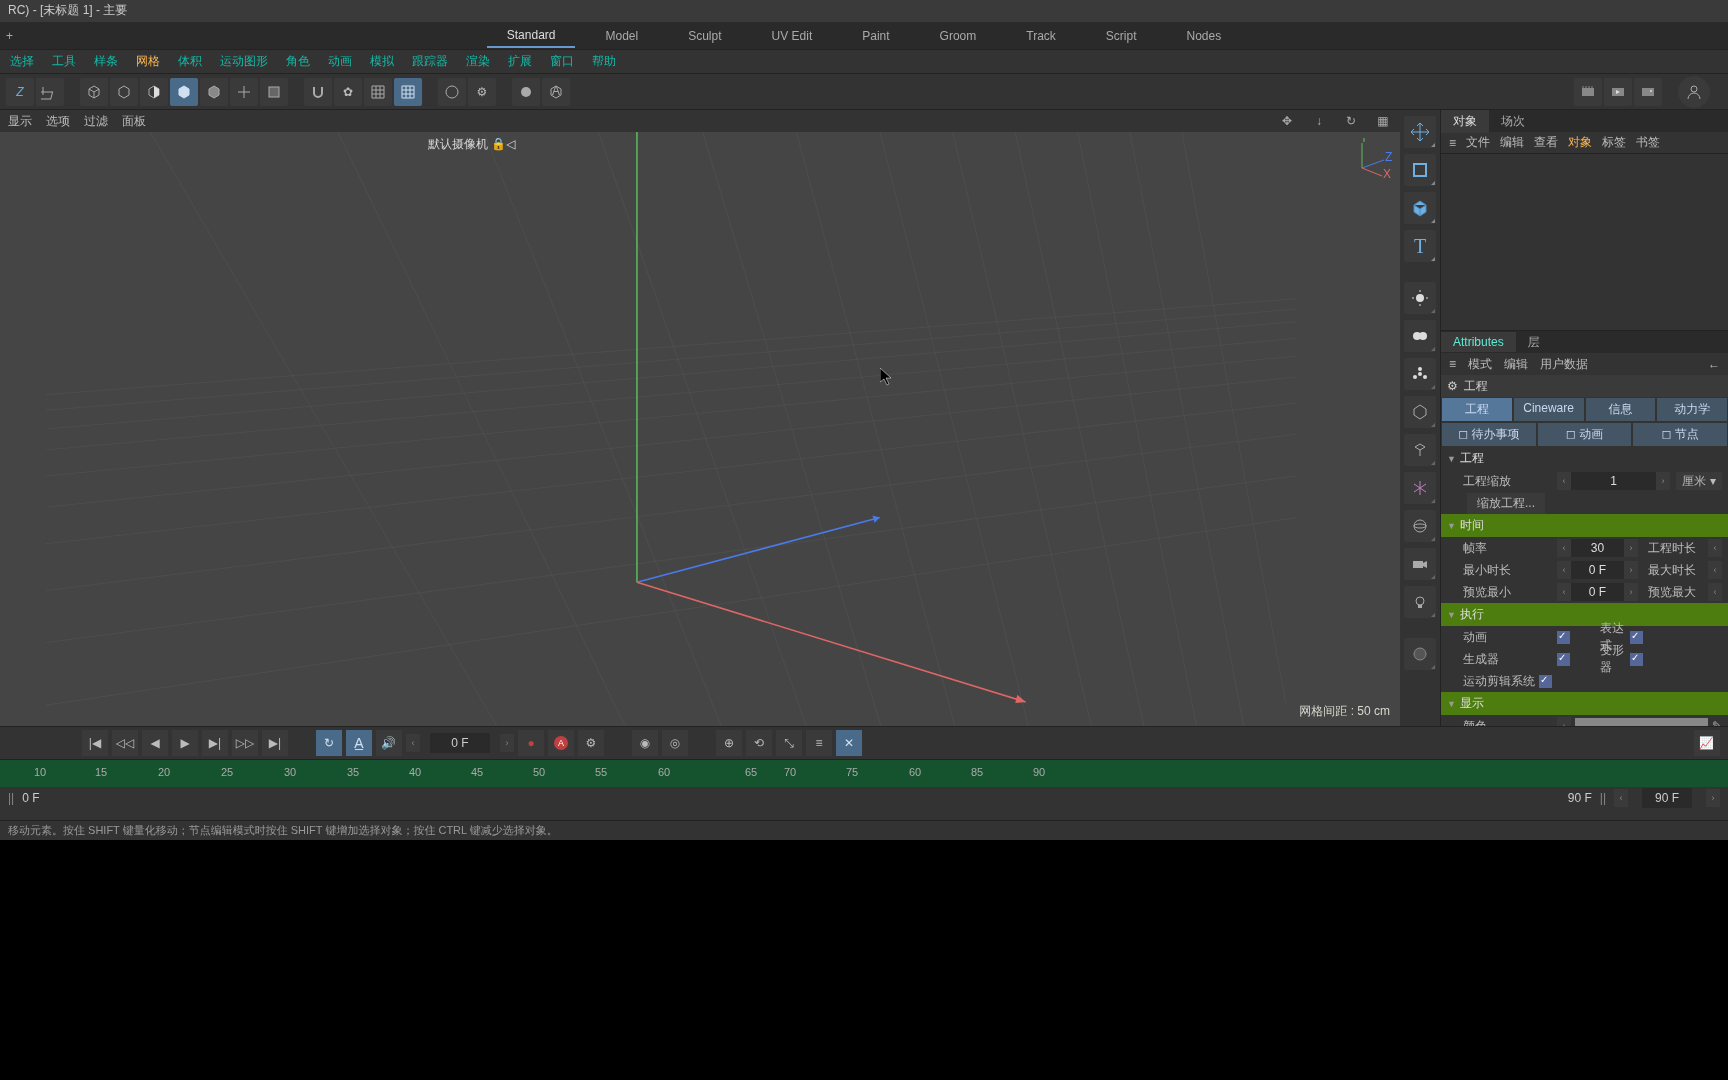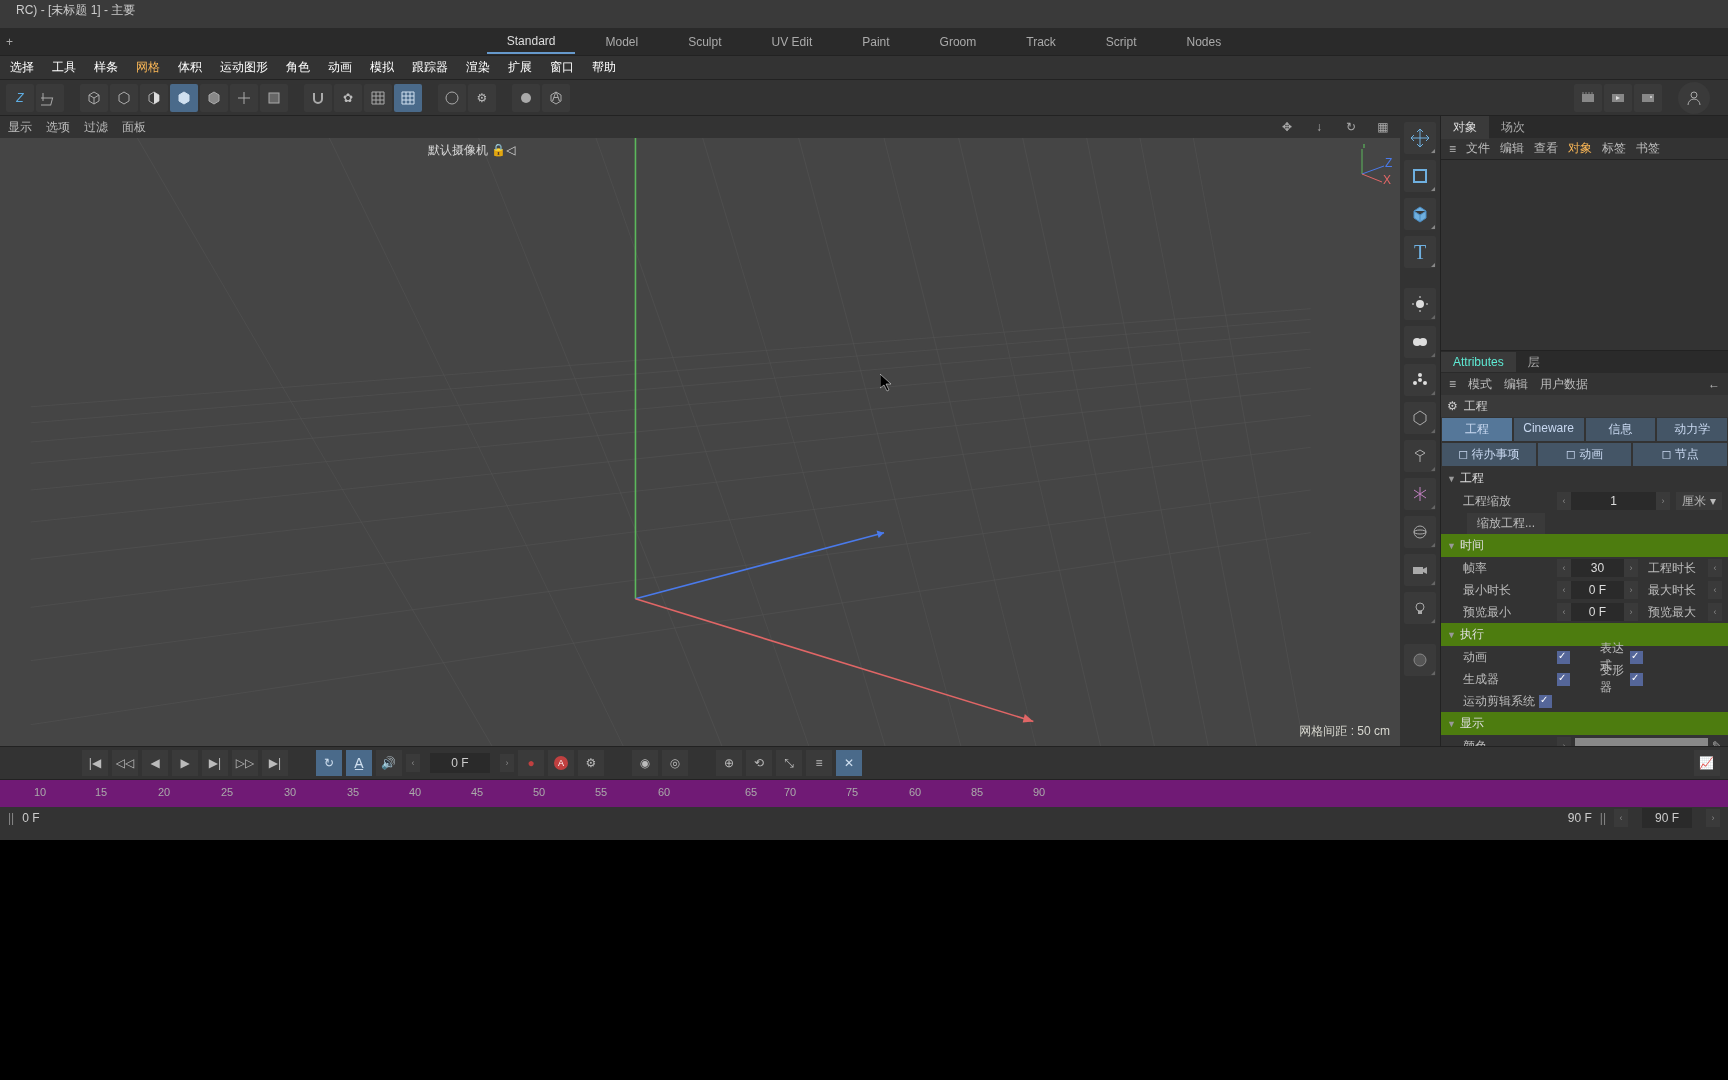--- a/index.html
+++ b/index.html
@@ -1,24 +1,24 @@
 <!DOCTYPE html>
 <html><head>
 <meta charset="utf-8">
 <style>
 * { margin: 0; padding: 0; box-sizing: border-box; font-family: "Microsoft YaHei", Arial, sans-serif; font-size: 12px; user-select: none; }
 body { background: #000; color: #ccc; width: 1728px; height: 1080px; overflow: hidden; position: relative; }
 .app { width: 100%; height: 840px; background: #333; display: flex; flex-direction: column; }
-.title-bar { height: 28px; background: #3a3a3a; color: #ccc; padding: 2px 16px; font-size: 12px; }
+.title-bar { height: 22px; background: #3a3a3a; color: #ccc; padding: 2px 8px; font-size: 12px; }
 .layout-tabs { height: 28px; background: #2a2a2a; display: flex; justify-content: center; align-items: center; gap: 10px; border-bottom: 1px solid #222; }
 .layout-tabs .tab { padding: 4px 20px; color: #aaa; cursor: pointer; }
 .layout-tabs .tab.active { color: #ddd; border-bottom: 2px solid #6699cc; }
 .layout-tabs .plus { position: absolute; left: 6px; color: #aaa; }
 .menu-bar { height: 24px; background: #333; display: flex; align-items: center; padding: 0 6px; gap: 10px; border-bottom: 1px solid #222; }
-.menu-bar .item { color: #ffffff; font-size: 12px; cursor: pointer; padding: 2px 4px; }
+.menu-bar .item { color: #14b8a6; font-size: 12px; cursor: pointer; padding: 2px 4px; }
 .menu-bar .item.active { color: #f9b656; }
 .toolbar { height: 36px; background: #333; display: flex; align-items: center; padding: 0 6px; gap: 4px; border-bottom: 1px solid #222; }
 .toolbar .grp { display: flex; gap: 2px; margin-right: 12px; }
 .toolbar .btn { width: 28px; height: 28px; background: #3a3a3a; display: flex; align-items: center; justify-content: center; color: #bbb; cursor: pointer; border-radius: 2px; }
 .toolbar .btn.active { background: #4a6a8a; color: #d0e0f0; }
 .toolbar .spacer { flex: 1; }
 .main { flex: 1; display: flex; overflow: hidden; }
 .viewport-area { flex: 1; display: flex; flex-direction: column; background: #3d3d3d; }
 .vp-menu { height: 22px; background: #333; display: flex; align-items: center; padding: 0 8px; gap: 14px; }
 .vp-menu .item { color: #bbb; font-size: 12px; cursor: pointer; }
@@ -59,21 +59,21 @@
 .spin-btn { width: 14px; height: 18px; background: #3a3a3a; color: #888; display: flex; align-items: center; justify-content: center; cursor: pointer; font-size: 9px; }
 .section-hdr { padding: 3px 6px; font-size: 12px; color: #ddd; background: #4d7c0f; }
 .section-hdr::before { content: '▼'; font-size: 9px; margin-right: 4px; color: #999; }
 .checkbox { width: 13px; height: 13px; background: #556699; display: inline-block; position: relative; }
 .checkbox::after { content: '✓'; color: #fff; font-size: 10px; position: absolute; top: -1px; left: 1px; }
 .bottom-area { height: 94px; background: #333; display: flex; flex-direction: column; border-top: 1px solid #222; }
 .timeline-controls { height: 32px; display: flex; align-items: center; padding: 0 8px; gap: 4px; }
 .tl-btn { width: 26px; height: 26px; background: #3a3a3a; display: flex; align-items: center; justify-content: center; color: #bbb; cursor: pointer; }
 .tl-btn.active { background: #4a6a8a; color: #d0e0f0; }
 .frame-display { background: #2a2a2a; color: #ccc; min-width: 60px; text-align: center; padding: 3px 8px; margin: 0 6px; }
-.ruler { height: 28px; background: #701a75; position: relative; border-top: 1px solid #222; }
+.ruler { height: 28px; background: #14532d; position: relative; border-top: 1px solid #222; }
 .ruler-tick { position: absolute; color: #aaa; font-size: 11px; top: 6px; }
 .frame-bar { height: 22px; display: flex; align-items: center; padding: 0 8px; gap: 8px; }
 .status-bar { height: 20px; background: #333; padding: 2px 8px; color: #999; font-size: 11px; border-top: 1px solid #222; }
 .btn-scale { background: #3a3a3a; color: #bbb; padding: 2px 10px; margin-left: 20px; cursor: pointer; }
 .dropdown { background: #3a3a3a; color: #bbb; padding: 0 6px; height: 18px; display: flex; align-items: center; gap: 4px; }
 </style>
 </head>
 <body>
 
 <div class="app">
@@ -552,13 +552,14 @@
       <span>0 F</span>
       <span style="flex:1"></span>
       <span>90 F</span>
       <span style="color:#888;">||</span>
       <span class="spin-btn">‹</span>
       <span class="frame-display" style="min-width:50px;">90 F</span>
       <span class="spin-btn">›</span>
     </div>
   </div>
 
+  <div class="status-bar">移动元素。按住 SHIFT 键量化移动；节点编辑模式时按住 SHIFT 键增加选择对象；按住 CTRL 键减少选择对象。</div>
 </div>
 
 </body></html>

